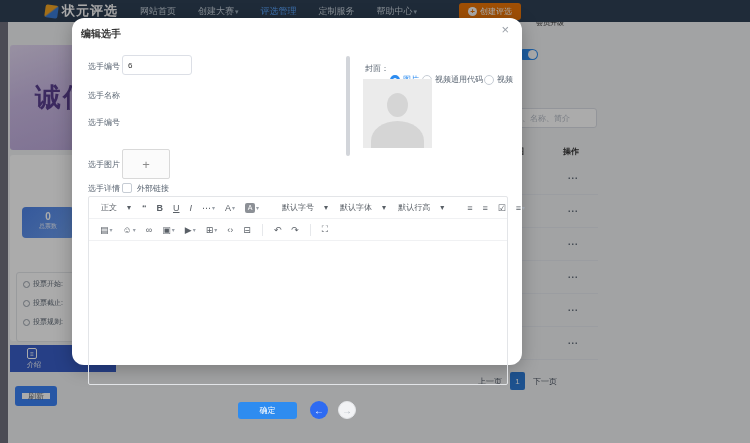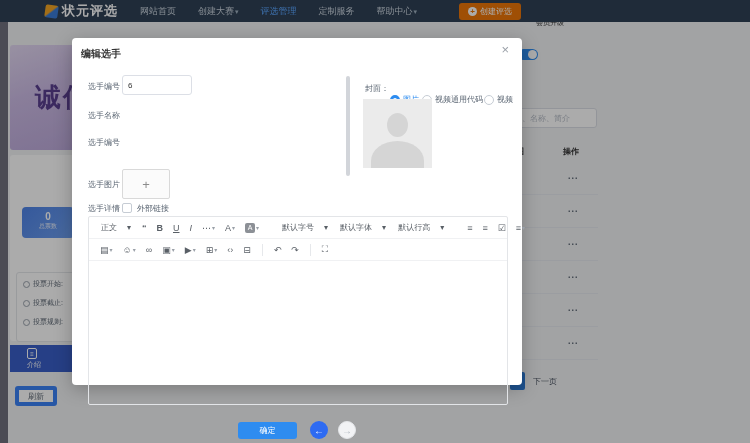--- a/index.html
+++ b/index.html
@@ -31,40 +31,40 @@
   .stat-box { left:22px; top:207px; width:52px; height:31px; background:linear-gradient(135deg,#4f84e8,#6fa0f0); border-radius:4px; color:#fff; text-align:center; z-index:2; }
   .stat-val { font-size:10px; font-weight:bold; margin-top:4px; }
   .stat-lbl { font-size:6px; opacity:.9; }
   .info-box { left:16px; top:272px; width:96px; height:70px; border:1px solid #e5e7eb; border-radius:3px; z-index:2; padding:6px 0 0 6px; }
   .info-line { display:flex; align-items:center; gap:3px; margin-bottom:9px; }
   .clock { width:7px; height:7px; border:1px solid #9aa3ad; border-radius:50%; flex:0 0 auto; }
   .info-txt { font-size:7px; color:#5a6572; white-space:nowrap; }
   .intro-bar { left:10px; top:345px; width:106px; height:27px; background:#3a5fc8; z-index:2; color:#fff; padding:3px 0 0 17px; cursor:pointer; }
   .doc-ico { width:10px; height:11px; border:1px solid #fff; border-radius:2px; font-size:6px; line-height:10px; text-align:center; }
   .intro-lbl { font-size:7px; margin-top:1px; }
-  .refresh-btn { left:15px; top:386px; width:42px; height:20px; background:#fff; border:4px solid #3b82f6; border-radius:3px; font-size:8px; color:#5a6572; display:flex; align-items:center; justify-content:center; z-index:1; cursor:pointer; }
+  .refresh-btn { left:15px; top:386px; width:42px; height:20px; background:#fff; border:7px solid #3b82f6; border-radius:3px; font-size:8px; color:#5a6572; display:flex; align-items:center; justify-content:center; z-index:1; cursor:pointer; }
 
   
   .toggle-row { left:496px; top:49px; z-index:1; display:flex; align-items:center; gap:6px; }
   .toggle-lbl { font-size:8px; color:#3c4653; }
   .toggle { width:20px; height:11px; background:#2d8cf0; border-radius:6px; position:relative; cursor:pointer; }
   .toggle .knob { position:absolute; right:1px; top:1px; width:9px; height:9px; border-radius:50%; background:#fff; }
   .search-input { left:500px; top:108px; width:97px; height:20px; border:1px solid #dcdfe6; border-radius:3px; background:#fff; font-size:8px; color:#333; padding:0 5px; z-index:1; }
   .search-input::placeholder { color:#b6bcc6; }
   .th-thumb { left:500px; top:146px; font-size:8px; font-weight:bold; color:#333; z-index:1; }
   .th-action { left:563px; top:146px; font-size:8px; font-weight:bold; color:#333; z-index:1; }
   .tbl-row { left:430px; width:168px; height:32px; border-bottom:1px solid #e8ebf0; z-index:1; }
   .row-dots { position:absolute; left:138px; top:8px; font-size:9px; font-weight:bold; color:#5a6572; letter-spacing:1px; cursor:pointer; }
   .pager { left:478px; top:372px; z-index:1; display:flex; align-items:center; gap:8px; }
   .pg-txt { font-size:8px; color:#4a5360; cursor:pointer; }
   .pg-cur { width:15px; height:18px; background:#2d7bd6; color:#fff; font-size:8px; display:flex; align-items:center; justify-content:center; border-radius:2px; cursor:pointer; }
 
   
   .overlay { left:0; top:0; width:750px; height:443px; background:rgba(0,0,0,0.33); z-index:5; }
-  .modal { left:72px; top:18px; width:450px; height:347px; background:#fff; border-radius:4px; z-index:10; box-shadow:0 4px 18px rgba(0,0,0,.25);margin-top:20px; }
+  .modal { left:72px; top:18px; width:450px; height:347px; background:#fff; border-radius:12px; z-index:10; box-shadow:0 4px 18px rgba(0,0,0,.25); }
   .m-title { position:absolute; left:9px; top:9px; font-size:10px; font-weight:bold; color:#333; }
   .m-close { position:absolute; right:13px; top:5px; font-size:13px; color:#9aa0a8; cursor:pointer; line-height:1; }
   .f-label { position:absolute; left:16px; font-size:8px; color:#5a6572; white-space:nowrap; }
   .f-input { position:absolute; left:50px; height:20px; border:1px solid #dcdfe6; border-radius:3px; font-size:8px; color:#333; padding:0 5px; background:#fff; }
   .f-area { position:absolute; left:50px; width:218px; height:35px; border:1px solid #dcdfe6; border-radius:3px; font-size:7.5px; color:#333; padding:3px 5px; resize:none; background:#fff; font-family:inherit; }
   .f-area::placeholder, .f-input::placeholder { color:#bfc5cd; }
   .upload { position:absolute; left:50px; top:131px; width:48px; height:30px; border:1px solid #d9d9d9; background:#fbfbfb; border-radius:2px; color:#8c8c8c; font-size:13px; display:flex; align-items:center; justify-content:center; cursor:pointer; }
   .chk { position:absolute; left:50px; top:165px; width:10px; height:10px; border:1px solid #c6ccd4; border-radius:2px; background:#fff; cursor:pointer; }
   .chk-lbl { position:absolute; left:65px; top:165px; font-size:8px; color:#5a6572; }
   .scrollbar { position:absolute; left:274px; top:38px; width:4px; height:100px; background:#d2d5da; border-radius:2px; cursor:grab; }

